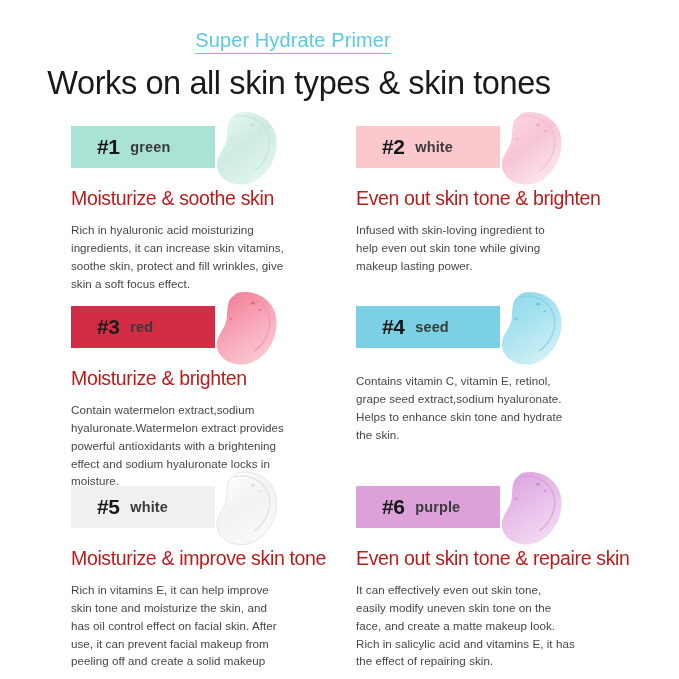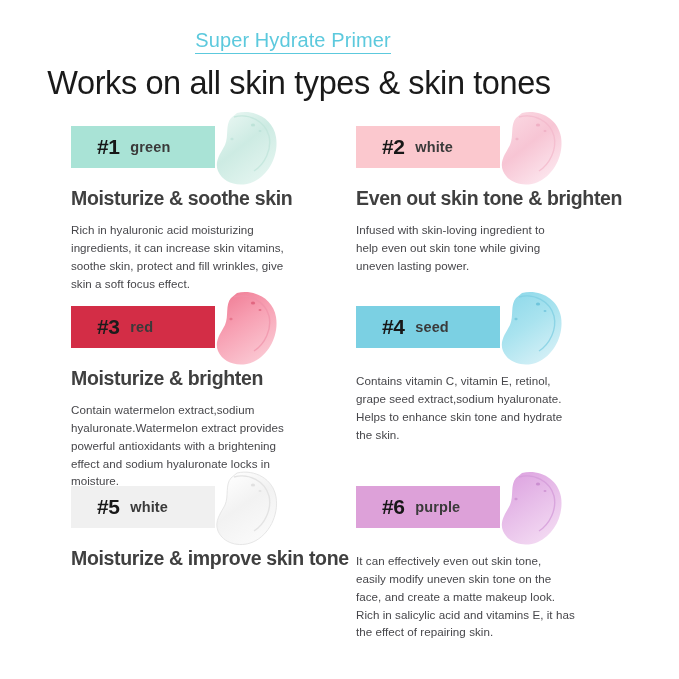--- a/index.html
+++ b/index.html
@@ -102,22 +102,22 @@
     width: 74px;
     height: 80px;
     z-index: 1;
     pointer-events: none;
   }
 
   
   .card-title {
     margin: 6px 0 0 0;
     font-size: 19.5px;
-    font-weight: 700;
-    color: #404040;
+    font-weight: 400;
+    color: #b91c1c;
     letter-spacing: -0.35px;
     line-height: 1.18;
     white-space: nowrap;
   }
   .card-body {
     margin: 11px 0 0 0;
     font-size: 11.6px;
     line-height: 1.53;
     color: #46464a;
     letter-spacing: 0.05px;
@@ -182,21 +182,21 @@
           <ellipse cx="25" cy="30" rx="1.6" ry="1.2" fill="#eda9bf" opacity="0.6"></ellipse>
         </svg>
         <div class="badge" style="background:#fbc8ce">
           <span class="badge-num">#2</span>
           <span class="badge-color">white</span>
         </div>
       </div>
       <h2 class="card-title">Even out skin tone &amp; brighten</h2>
       <p class="card-body">Infused with skin-loving  ingredient  to
 help even out skin tone while giving
-uneven lasting power.</p>
+makeup lasting power.</p>
     </div>
 
     <div class="card">
       <div class="badge-row">
         <svg class="smear" viewBox="0 0 74 80">
           <defs>
             <linearGradient id="g3" x1="0.2" y1="0" x2="0.75" y2="1">
               <stop offset="0%" stop-color="#f07e96"></stop>
               <stop offset="40%" stop-color="#f79fb2"></stop>
               <stop offset="100%" stop-color="#fbccd6"></stop>
@@ -263,20 +263,25 @@
           <path d="M27 8 C42 4 58 12 62 27 C65 40 58 55 47 62" fill="none" stroke="#e3e3e3" stroke-width="1.4"></path>
           <ellipse cx="46" cy="16" rx="2.1" ry="1.5" fill="#dedede" opacity="0.9"></ellipse>
           <ellipse cx="53" cy="22" rx="1.5" ry="1.1" fill="#dedede" opacity="0.8"></ellipse>
         </svg>
         <div class="badge" style="background:#f0f0f0">
           <span class="badge-num">#5</span>
           <span class="badge-color">white</span>
         </div>
       </div>
       <h2 class="card-title">Moisturize &amp; improve skin tone</h2>
+      <p class="card-body">Rich in vitamins E, it can help improve
+skin tone and moisturize the skin, and
+has oil control effect on facial skin. After
+use, it can prevent facial makeup from
+peeling off and create a solid makeup</p>
     </div>
 
     <div class="card row3">
       <div class="badge-row">
         <svg class="smear" viewBox="0 0 74 80">
           <defs>
             <linearGradient id="g6" x1="0.2" y1="0" x2="0.75" y2="1">
               <stop offset="0%" stop-color="#dda3e0"></stop>
               <stop offset="45%" stop-color="#e7bde9"></stop>
               <stop offset="100%" stop-color="#f4dcf3"></stop>
@@ -286,20 +291,21 @@
           <path d="M27 8 C42 4 58 12 62 27 C65 40 58 55 47 62" fill="none" stroke="#d399d8" stroke-width="1.4" opacity="0.75"></path>
           <ellipse cx="46" cy="15" rx="2.1" ry="1.5" fill="#c17fc8" opacity="0.7"></ellipse>
           <ellipse cx="53" cy="22" rx="1.5" ry="1.1" fill="#c17fc8" opacity="0.6"></ellipse>
           <ellipse cx="24" cy="30" rx="1.6" ry="1.2" fill="#c17fc8" opacity="0.55"></ellipse>
         </svg>
         <div class="badge" style="background:#dda1d9">
           <span class="badge-num">#6</span>
           <span class="badge-color">purple</span>
         </div>
       </div>
+      <h2 class="card-title">Even out skin tone &amp; repaire skin</h2>
       <p class="card-body">It can effectively even out skin tone,
 easily modify uneven skin tone on the
 face, and create a matte makeup look.
 Rich in salicylic acid and vitamins E, it has
 the effect of repairing skin.</p>
     </div>
 
   </div>
 </div>
 

